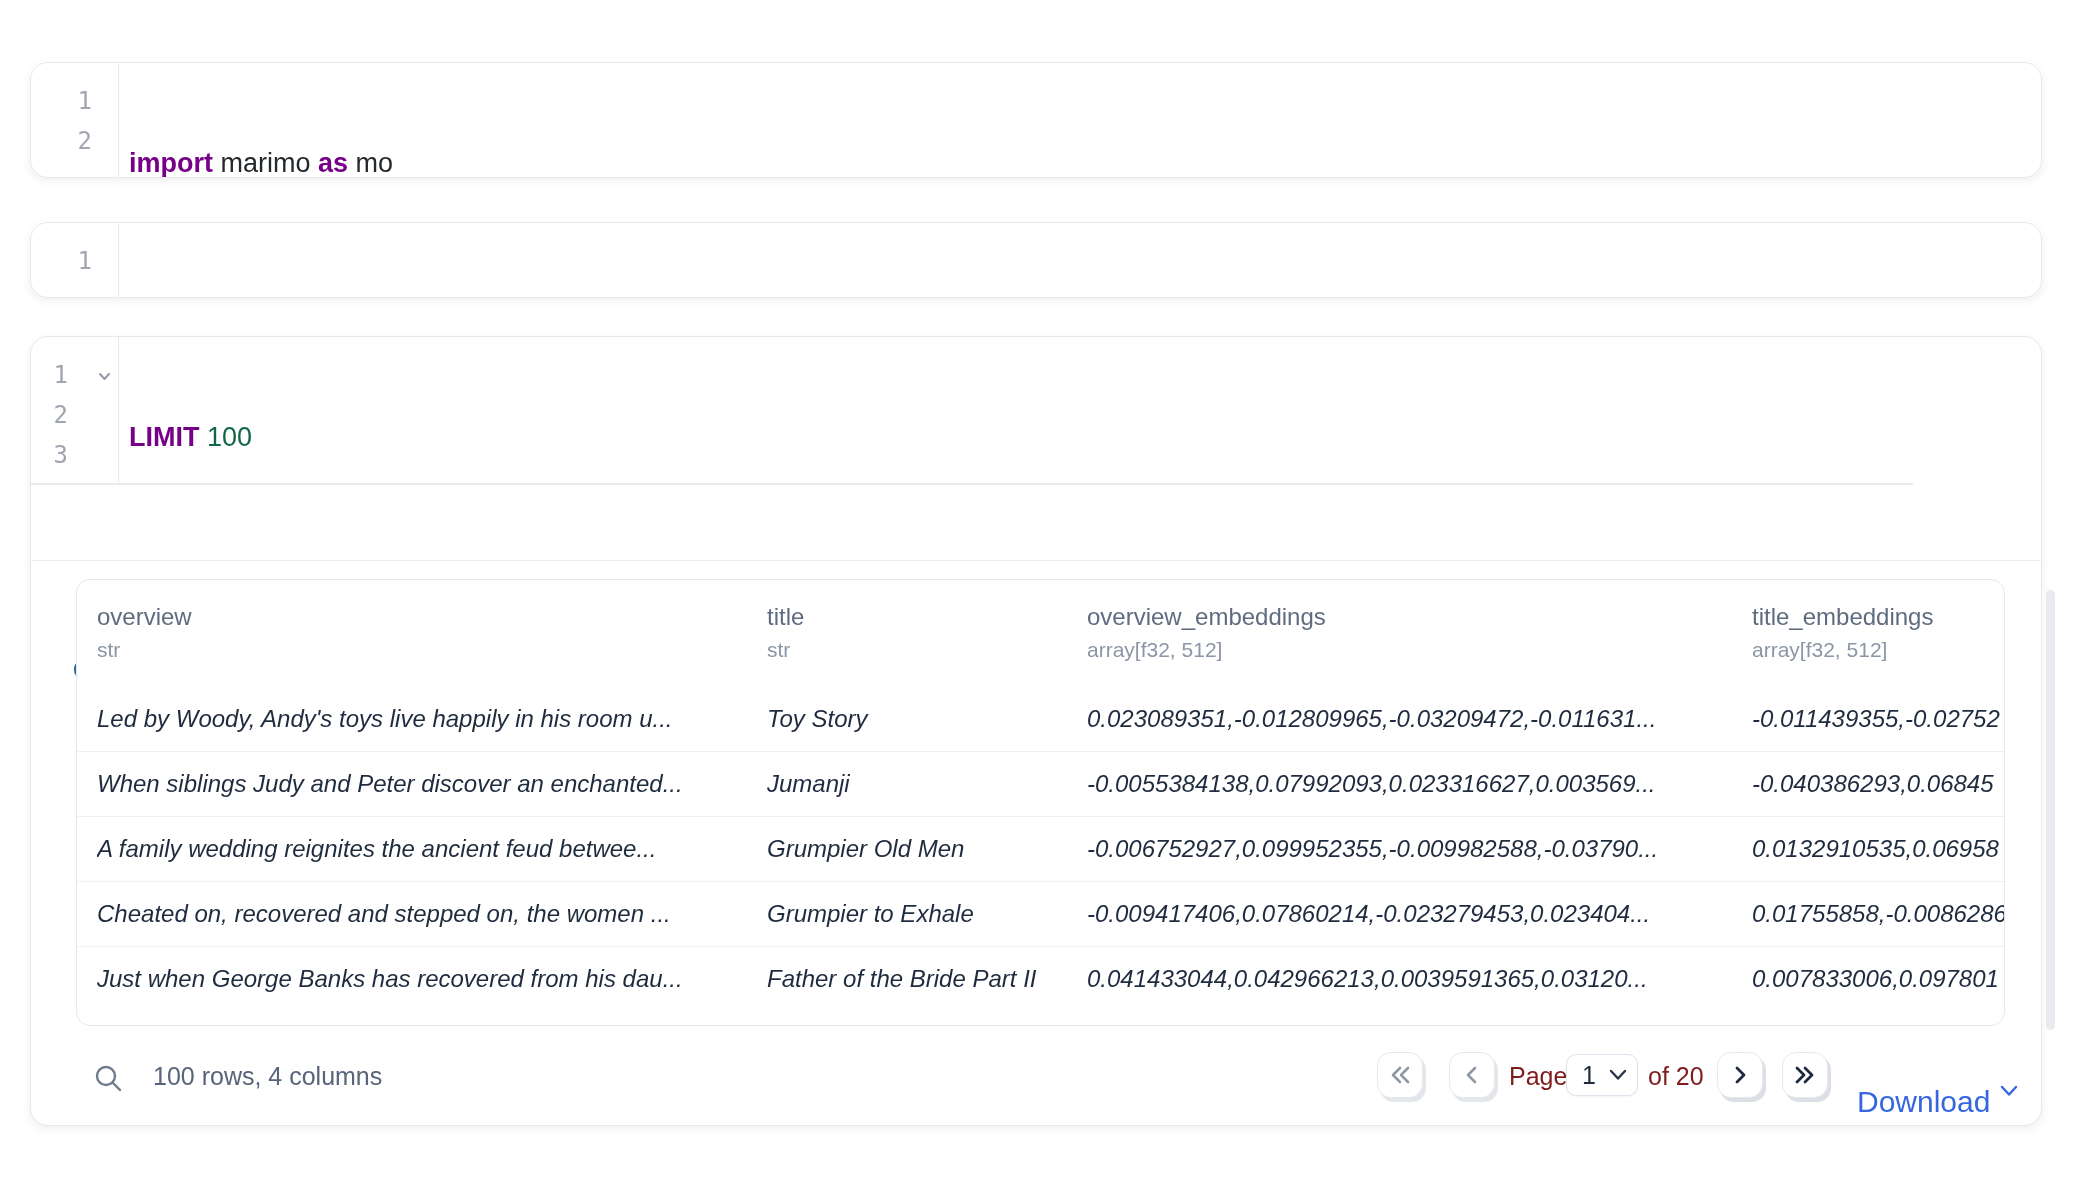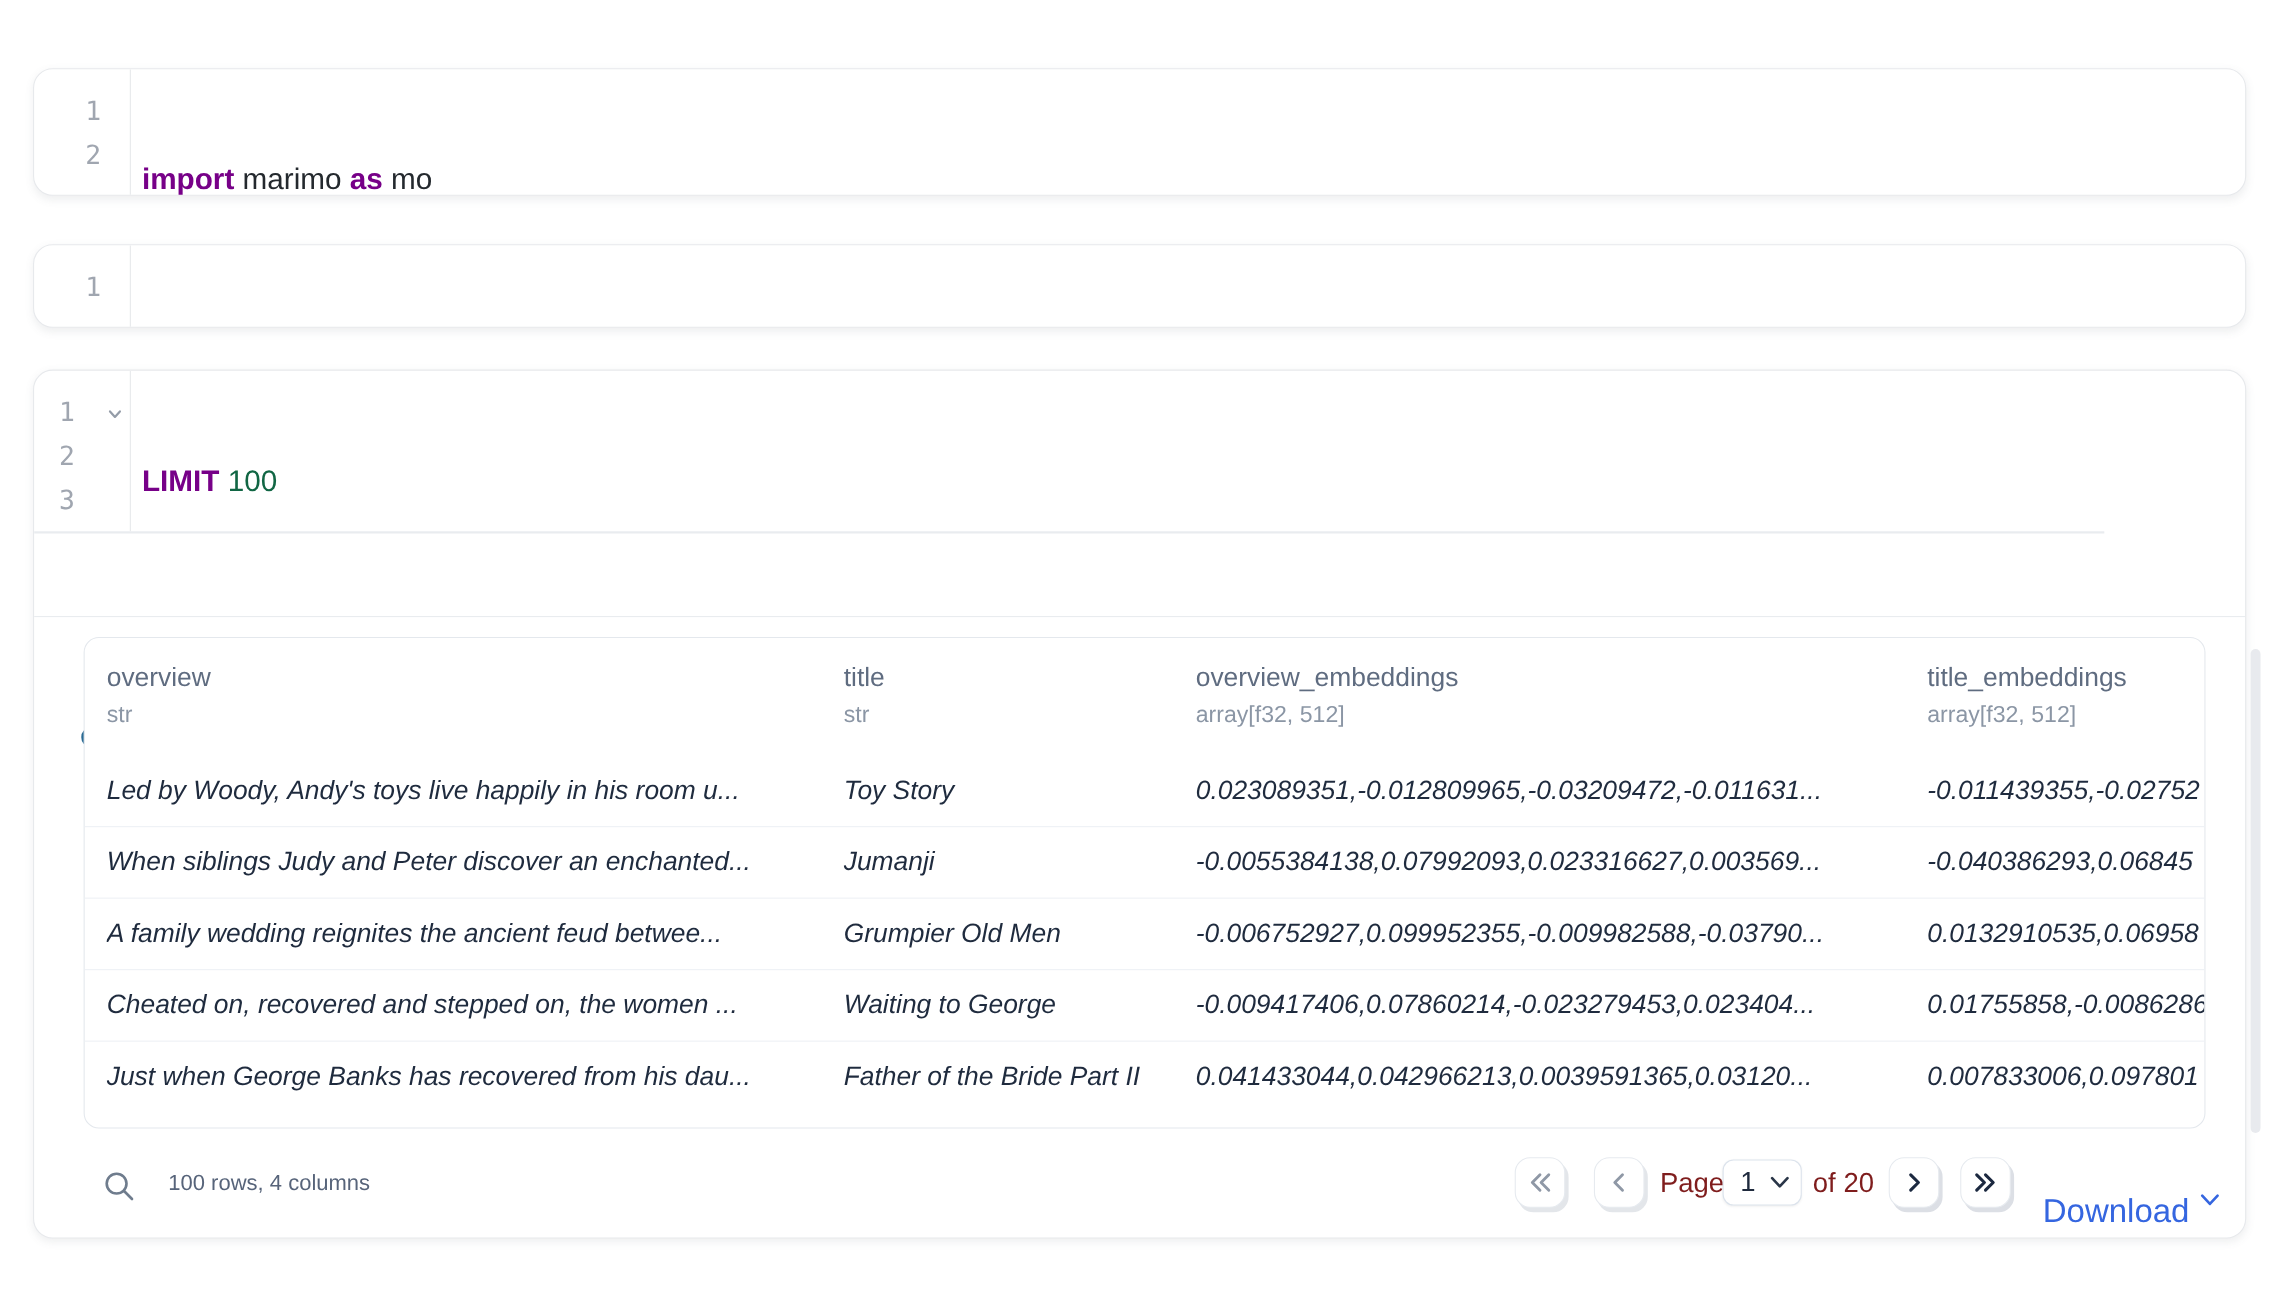--- a/index.html
+++ b/index.html
@@ -60,21 +60,21 @@
   .tcell{position:absolute;top:50%;transform:translateY(-50%);white-space:nowrap;overflow:hidden;
          font-size:24px;color:var(--row_text);}
   .col0{left:20px;width:665px;}
   .col1{left:690px;width:315px;}
   .col2{left:1010px;width:655px;}
   .col3{left:1675px;width:252px;}
 
   .scrollbar{position:absolute;left:2046px;top:590px;width:9px;height:440px;background:#e8eaee;border-radius:5px;}
 
   .search-icon{position:absolute;left:62px;top:726px;}
-  .summary{position:absolute;left:122px;top:723px;font-size:20px;color:#57647a;line-height:32px;}
+  .summary{position:absolute;left:122px;top:723px;font-size:25px;color:#57647a;line-height:32px;}
 
   .pg-btn{position:absolute;width:46px;height:46px;top:715px;background:#fff;border:1.5px solid #e6eaef;border-radius:14px;
           box-shadow:3px 4px 0 #e3e6ea;display:flex;align-items:center;justify-content:center;cursor:pointer;}
   .pg-btn.enabled{box-shadow:3px 4px 0 #dcdfe5;}
   .pg-label{position:absolute;top:723px;font-size:25px;color:#7f1d1d;line-height:32px;}
   .page-select{position:absolute;left:1535px;top:717px;width:72px;height:42px;border:1.5px solid #dce3ec;border-radius:10px;
                background:#fff;box-shadow:0 1px 2px rgba(0,0,0,.05);display:flex;align-items:center;cursor:pointer;}
   .page-select .val{font-size:25px;color:#1f2a3d;padding-left:15px;flex:1;}
   .page-select svg{margin-right:10px;}
   .download{position:absolute;left:1826px;top:722px;display:flex;align-items:center;cursor:pointer;}
@@ -172,21 +172,21 @@
             <div class="tcell col3">-0.040386293,0.06845</div>
           </div>
           <div class="trow">
             <div class="tcell col0">A family wedding reignites the ancient feud betwee...</div>
             <div class="tcell col1">Grumpier Old Men</div>
             <div class="tcell col2">-0.006752927,0.099952355,-0.009982588,-0.03790...</div>
             <div class="tcell col3">0.0132910535,0.06958</div>
           </div>
           <div class="trow">
             <div class="tcell col0">Cheated on, recovered and stepped on, the women ...</div>
-            <div class="tcell col1">Waiting to George</div>
+            <div class="tcell col1">Grumpier to Exhale</div>
             <div class="tcell col2">-0.009417406,0.07860214,-0.023279453,0.023404...</div>
             <div class="tcell col3">0.01755858,-0.0086286</div>
           </div>
           <div class="trow">
             <div class="tcell col0">Just when George Banks has recovered from his dau...</div>
             <div class="tcell col1">Father of the Bride Part II</div>
             <div class="tcell col2">0.041433044,0.042966213,0.0039591365,0.03120...</div>
             <div class="tcell col3">0.007833006,0.097801</div>
           </div>
         </div>

